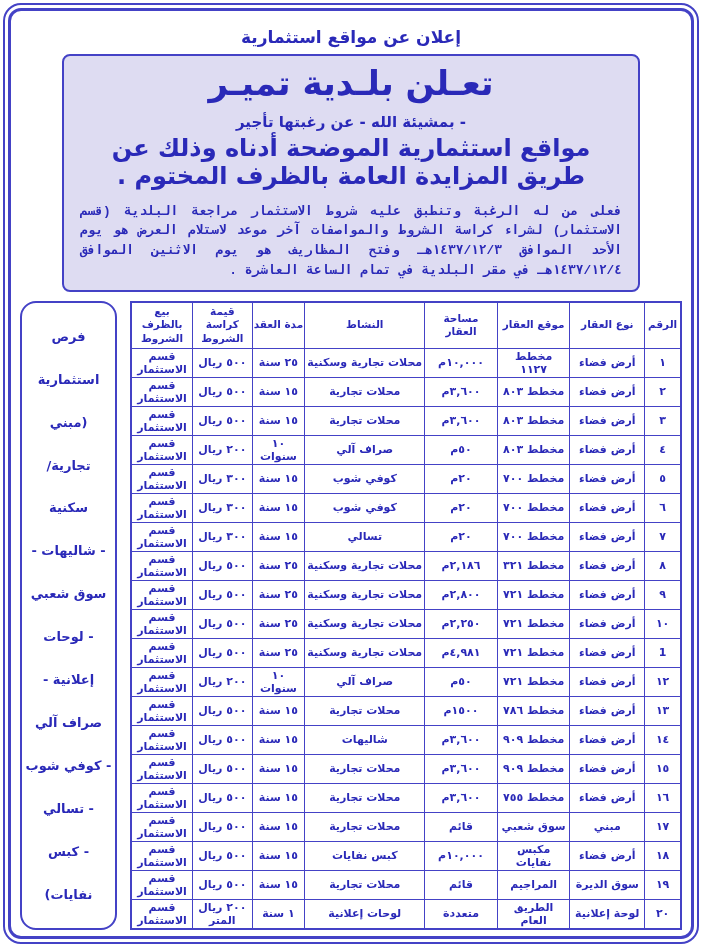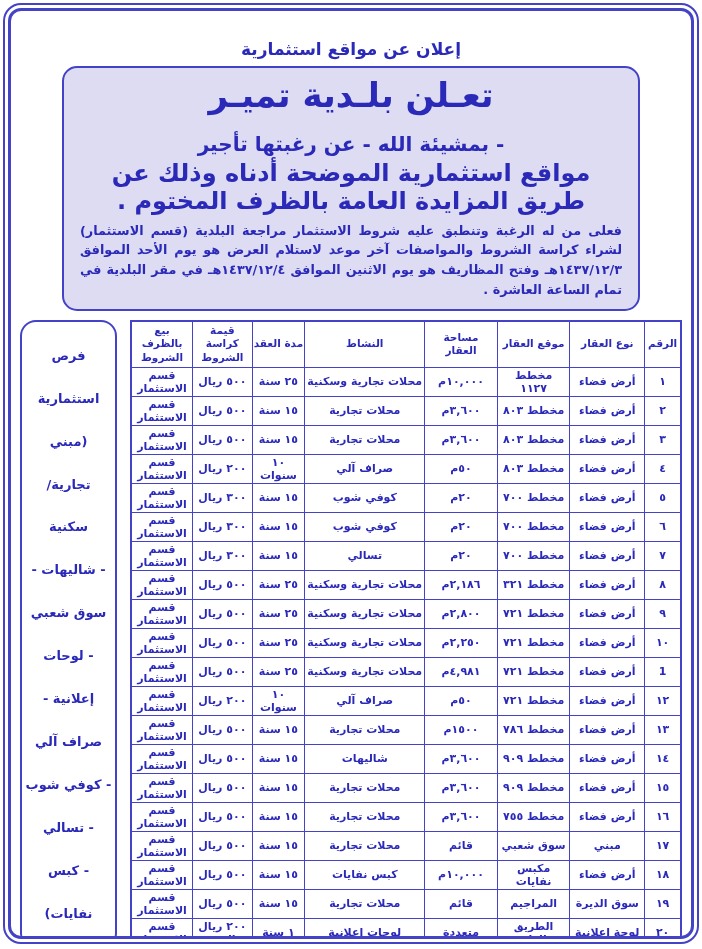--- a/index.html
+++ b/index.html
@@ -19,45 +19,46 @@
   }
   .frame{
     position:absolute; inset:3px 3px 5px 3px;
     border:2px solid var(--line);
     border-radius:18px;
   }
   .frame-inner{
     position:absolute; inset:3px;
     border:3px solid var(--line);
     border-radius:13px;
-    padding:24px 9px 6px 9px;
+    padding:12px 9px 6px 9px;
     overflow:hidden;
   }
   .top-title{
     text-align:center;
     font-size:17px;
     letter-spacing:0;
     margin-top:4px;
   }
   .announce{
     margin:7px 42px 0 42px;
     background:var(--panel);
     border:2px solid var(--line);
-    border-radius:15px;
+    border-radius:8px;
     text-align:center;
     padding:6px 16px 9px 16px;
   }
   .a-title{ font-size:34px; line-height:1.25; }
-  .a-sub{ font-size:20px; margin-top:15px; }
+  .a-sub{ font-size:15px; margin-top:8px; }
   .a-lead{ font-size:24px; margin-top:3px; }
   .a-body{
     font-size:12.8px;
     line-height:1.55;
     text-align:justify;
-    margin-top:6px;
+    margin-top:12px;
+    font-family:Liberation Mono, monospace;
   }
   .main{
     display:flex;
     gap:13px;
     margin-top:9px;
     align-items:stretch;
   }
   table{
     border-collapse:collapse;
     width:552px;

